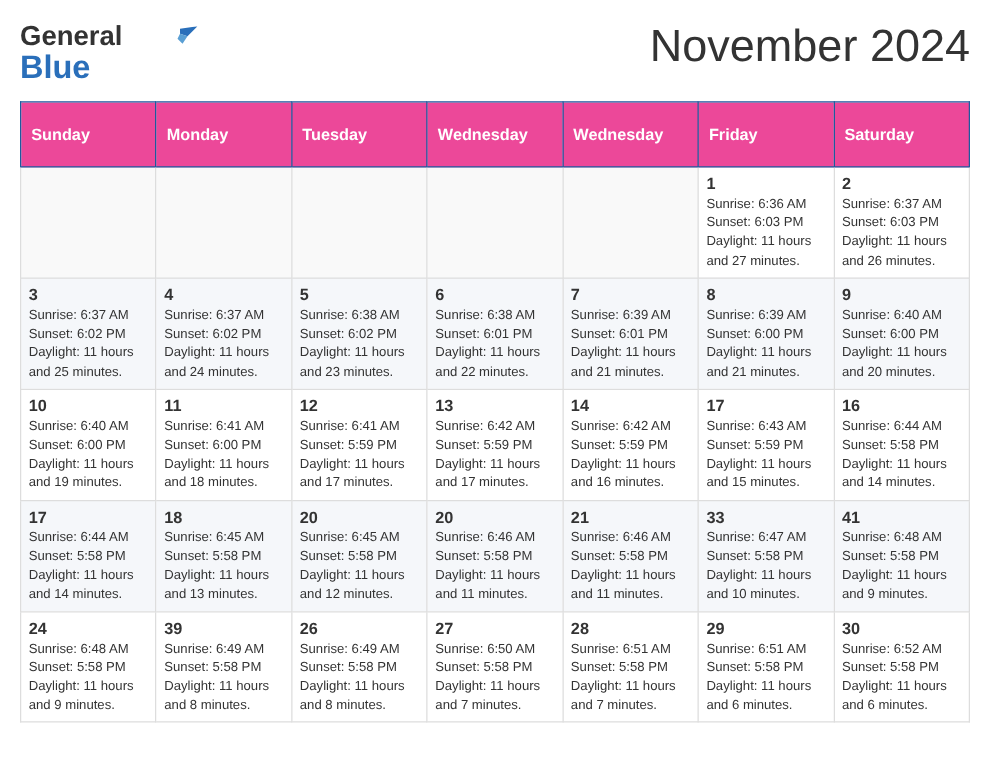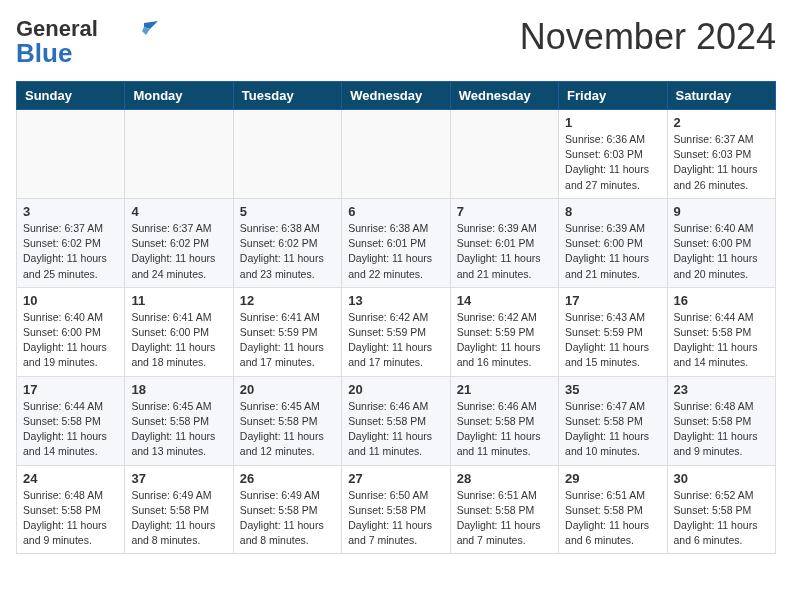--- a/index.html
+++ b/index.html
@@ -32,24 +32,24 @@
     .location {
       font-size: 14px;
       color: #555;
     }
     .calendar {
       width: 100%;
       border-collapse: collapse;
       border: 1px solid #ccc;
     }
     .calendar th {
-      background-color: #0c4a6e;
+      background-color: #ec4899;
       color: #fff;
       text-align: left;
-      padding: 6px 8px;
+      padding: 18px 8px;
       font-size: 13px;
       font-weight: bold;
       border: 1px solid #1e5a9e;
     }
     .calendar td {
       vertical-align: top;
       padding: 5px 6px;
       font-size: 11px;
       color: #333;
       border: 1px solid #ddd;
@@ -197,35 +197,35 @@
         </td>
         <td>
           <span class="day-num">20</span>
           <div class="day-info">Sunrise: 6:46 AM<br>Sunset: 5:58 PM<br>Daylight: 11 hours and 11 minutes.</div>
         </td>
         <td>
           <span class="day-num">21</span>
           <div class="day-info">Sunrise: 6:46 AM<br>Sunset: 5:58 PM<br>Daylight: 11 hours and 11 minutes.</div>
         </td>
         <td>
-          <span class="day-num">35</span>
+          <span class="day-num">33</span>
           <div class="day-info">Sunrise: 6:47 AM<br>Sunset: 5:58 PM<br>Daylight: 11 hours and 10 minutes.</div>
         </td>
         <td>
-          <span class="day-num">23</span>
+          <span class="day-num">41</span>
           <div class="day-info">Sunrise: 6:48 AM<br>Sunset: 5:58 PM<br>Daylight: 11 hours and 9 minutes.</div>
         </td>
       </tr>
       <tr>
         <td>
           <span class="day-num">24</span>
           <div class="day-info">Sunrise: 6:48 AM<br>Sunset: 5:58 PM<br>Daylight: 11 hours and 9 minutes.</div>
         </td>
         <td>
-          <span class="day-num">37</span>
+          <span class="day-num">39</span>
           <div class="day-info">Sunrise: 6:49 AM<br>Sunset: 5:58 PM<br>Daylight: 11 hours and 8 minutes.</div>
         </td>
         <td>
           <span class="day-num">26</span>
           <div class="day-info">Sunrise: 6:49 AM<br>Sunset: 5:58 PM<br>Daylight: 11 hours and 8 minutes.</div>
         </td>
         <td>
           <span class="day-num">27</span>
           <div class="day-info">Sunrise: 6:50 AM<br>Sunset: 5:58 PM<br>Daylight: 11 hours and 7 minutes.</div>
         </td>

